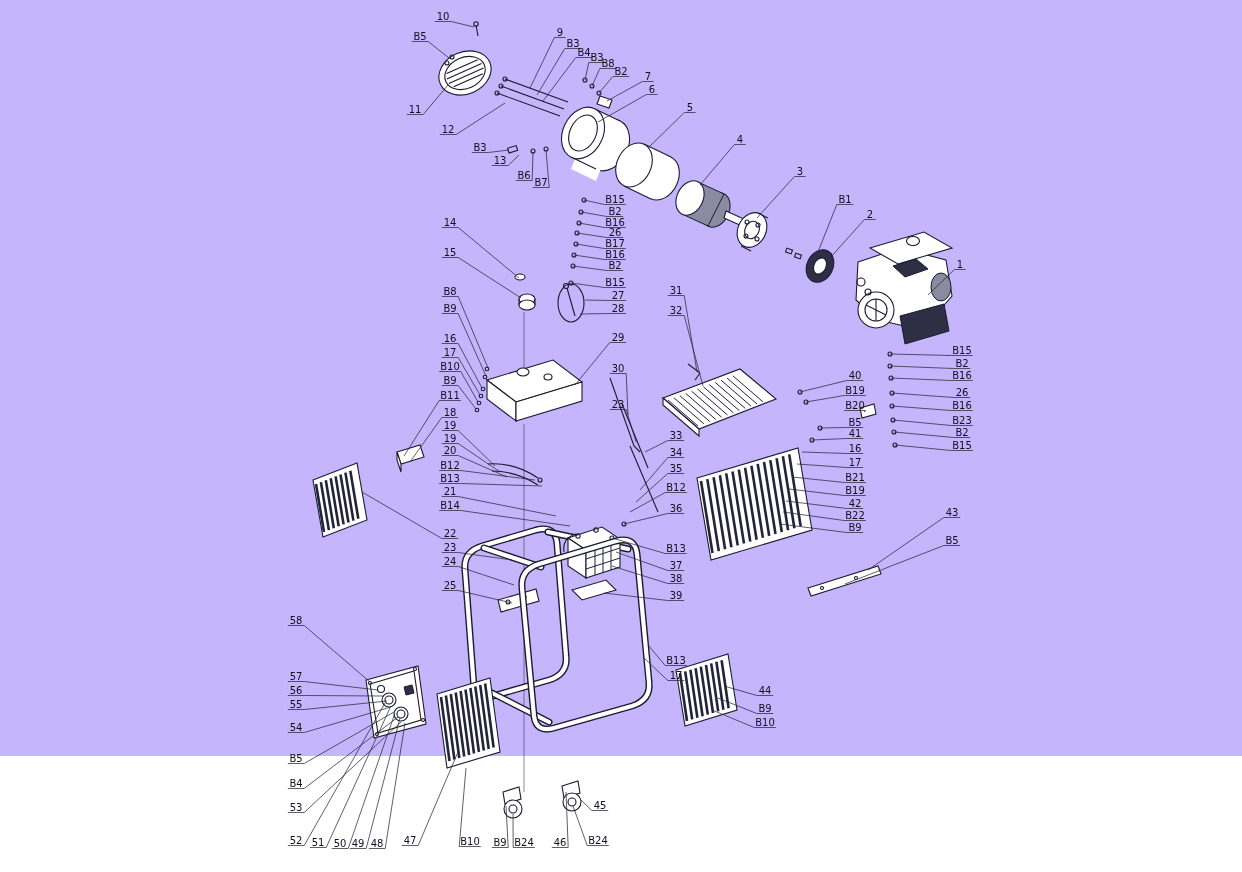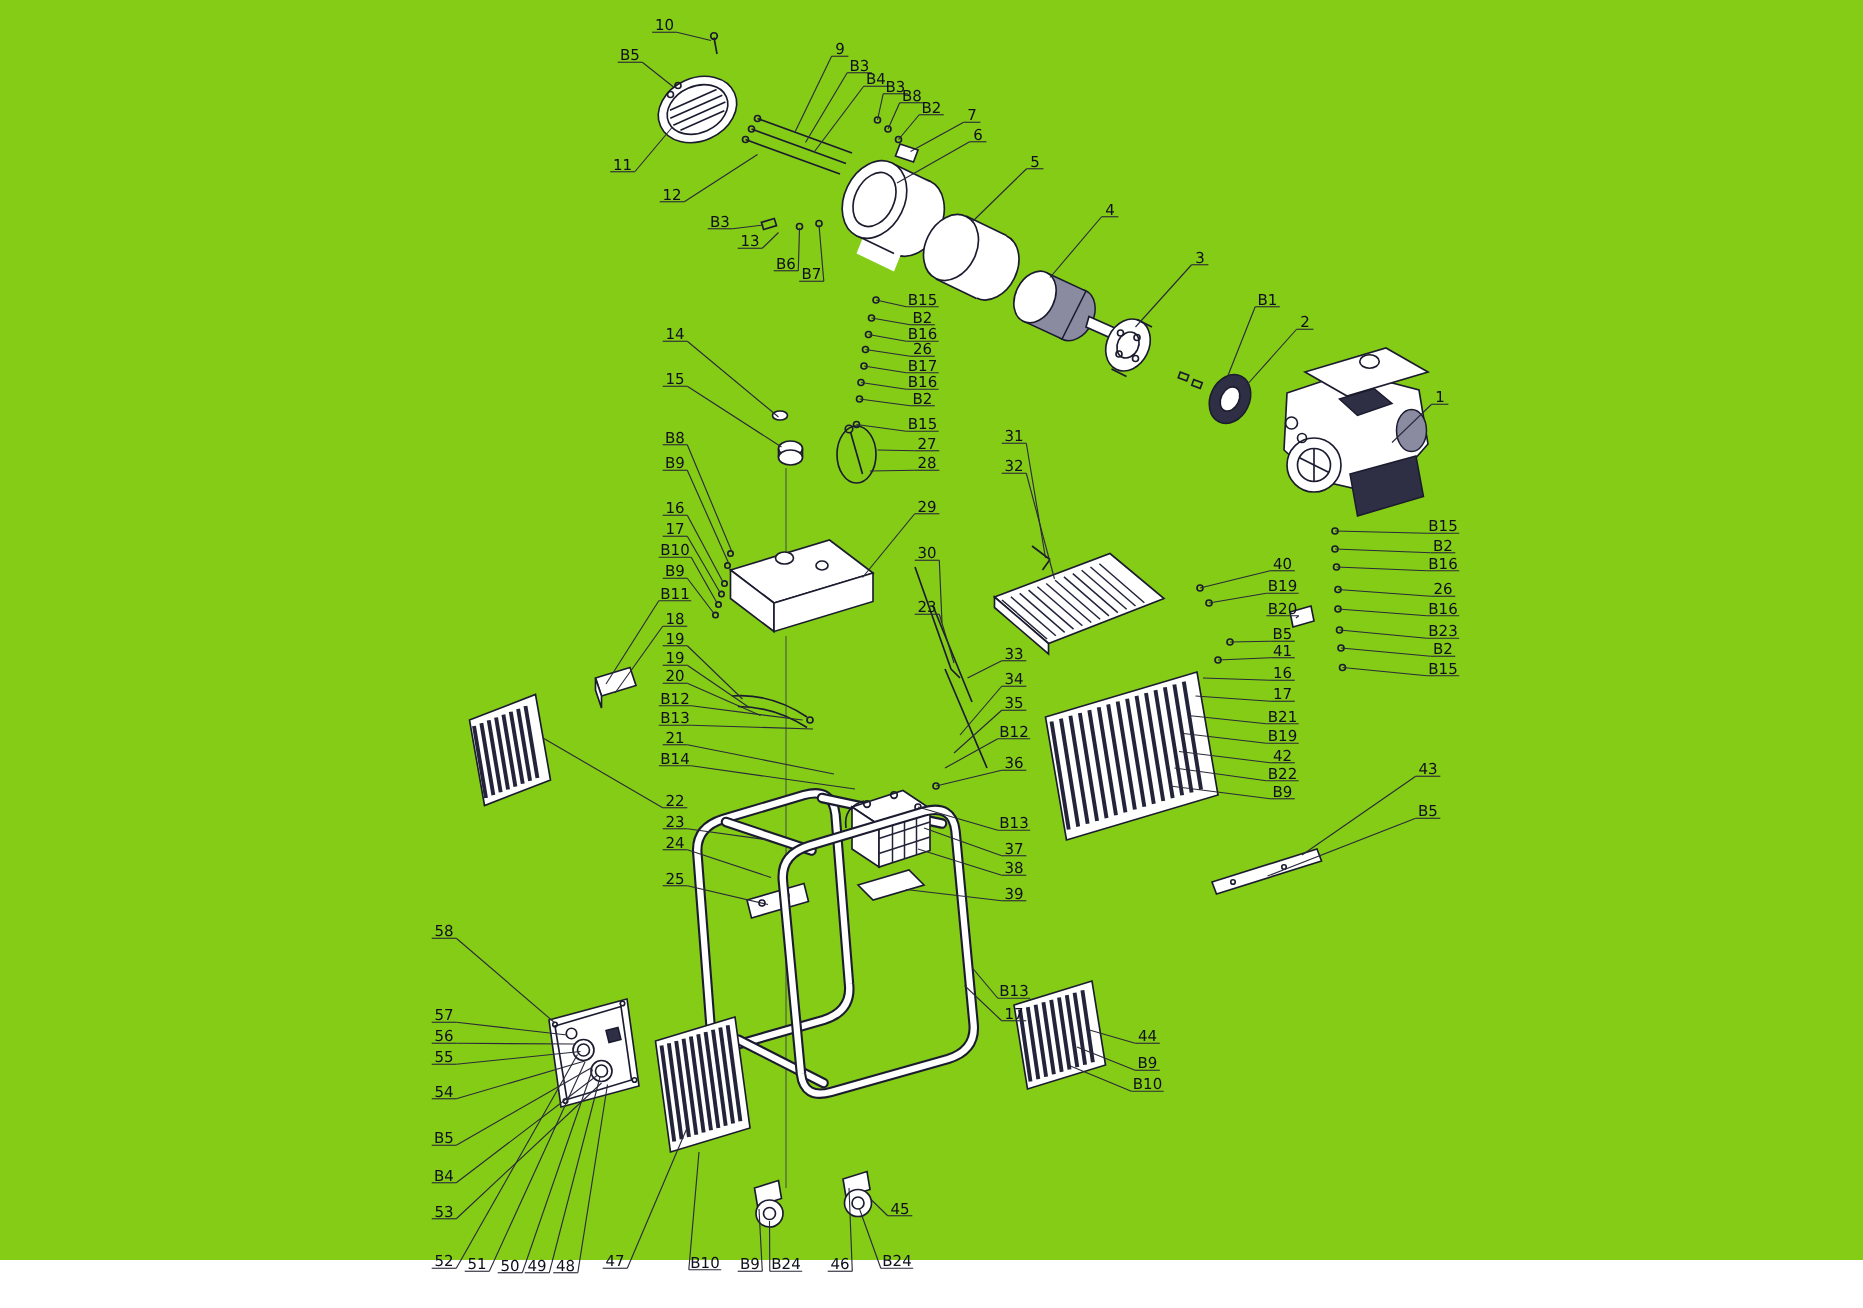--- a/index.html
+++ b/index.html
@@ -1,17 +1,17 @@
 <!DOCTYPE html>
 <html><head>
 <meta charset="utf-8">
 <style>
   html,body{margin:0;padding:0}
   body{width:1242px;height:872px;background:#ffffff;font-family:"DejaVu Sans",sans-serif;overflow:hidden}
-  .canvas{position:relative;width:1242px;height:840px;background:#84cc16}
+  .canvas{position:relative;width:1242px;height:756px;background:#c4b5fd}
   
   .s{fill:none;stroke:#1b1b2f;stroke-width:1.1}
   .sf{fill:#ffffff;stroke:#1b1b2f;stroke-width:1.1}
   .dk{fill:#2e2e44;stroke:#1b1b2f;stroke-width:1}
   .gy{fill:#8a8aa0;stroke:#1b1b2f;stroke-width:1}
   .thin{stroke:#3a3a4e;stroke-width:0.6;fill:none}
   .tube{fill:none;stroke:#1b1b2f;stroke-width:7;stroke-linejoin:round;stroke-linecap:round}
   .tubein{fill:none;stroke:#ffffff;stroke-width:4.2;stroke-linejoin:round;stroke-linecap:round}
   .slat{stroke:#23233a;stroke-width:2.6}
   .hatch{stroke:#23233a;stroke-width:1}

